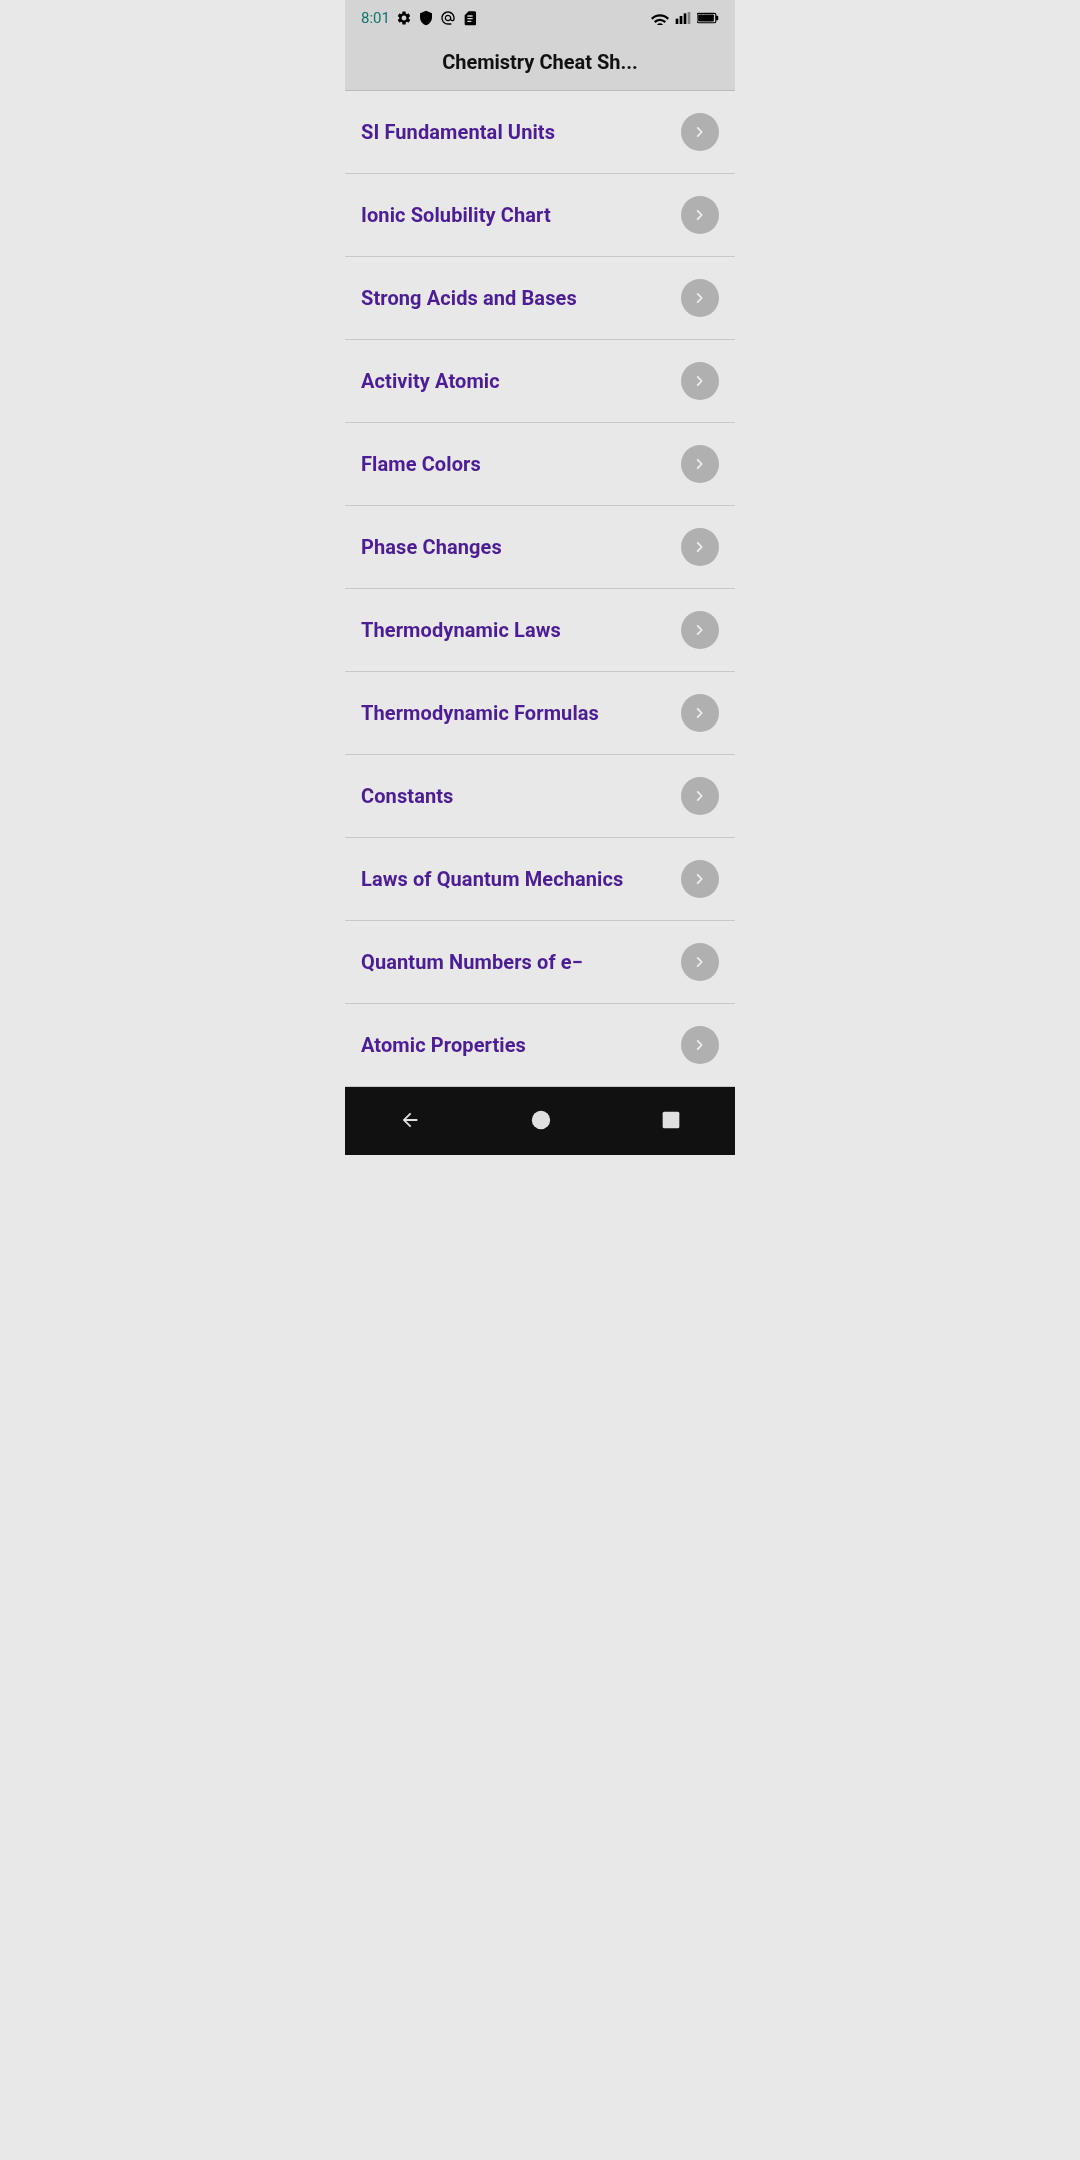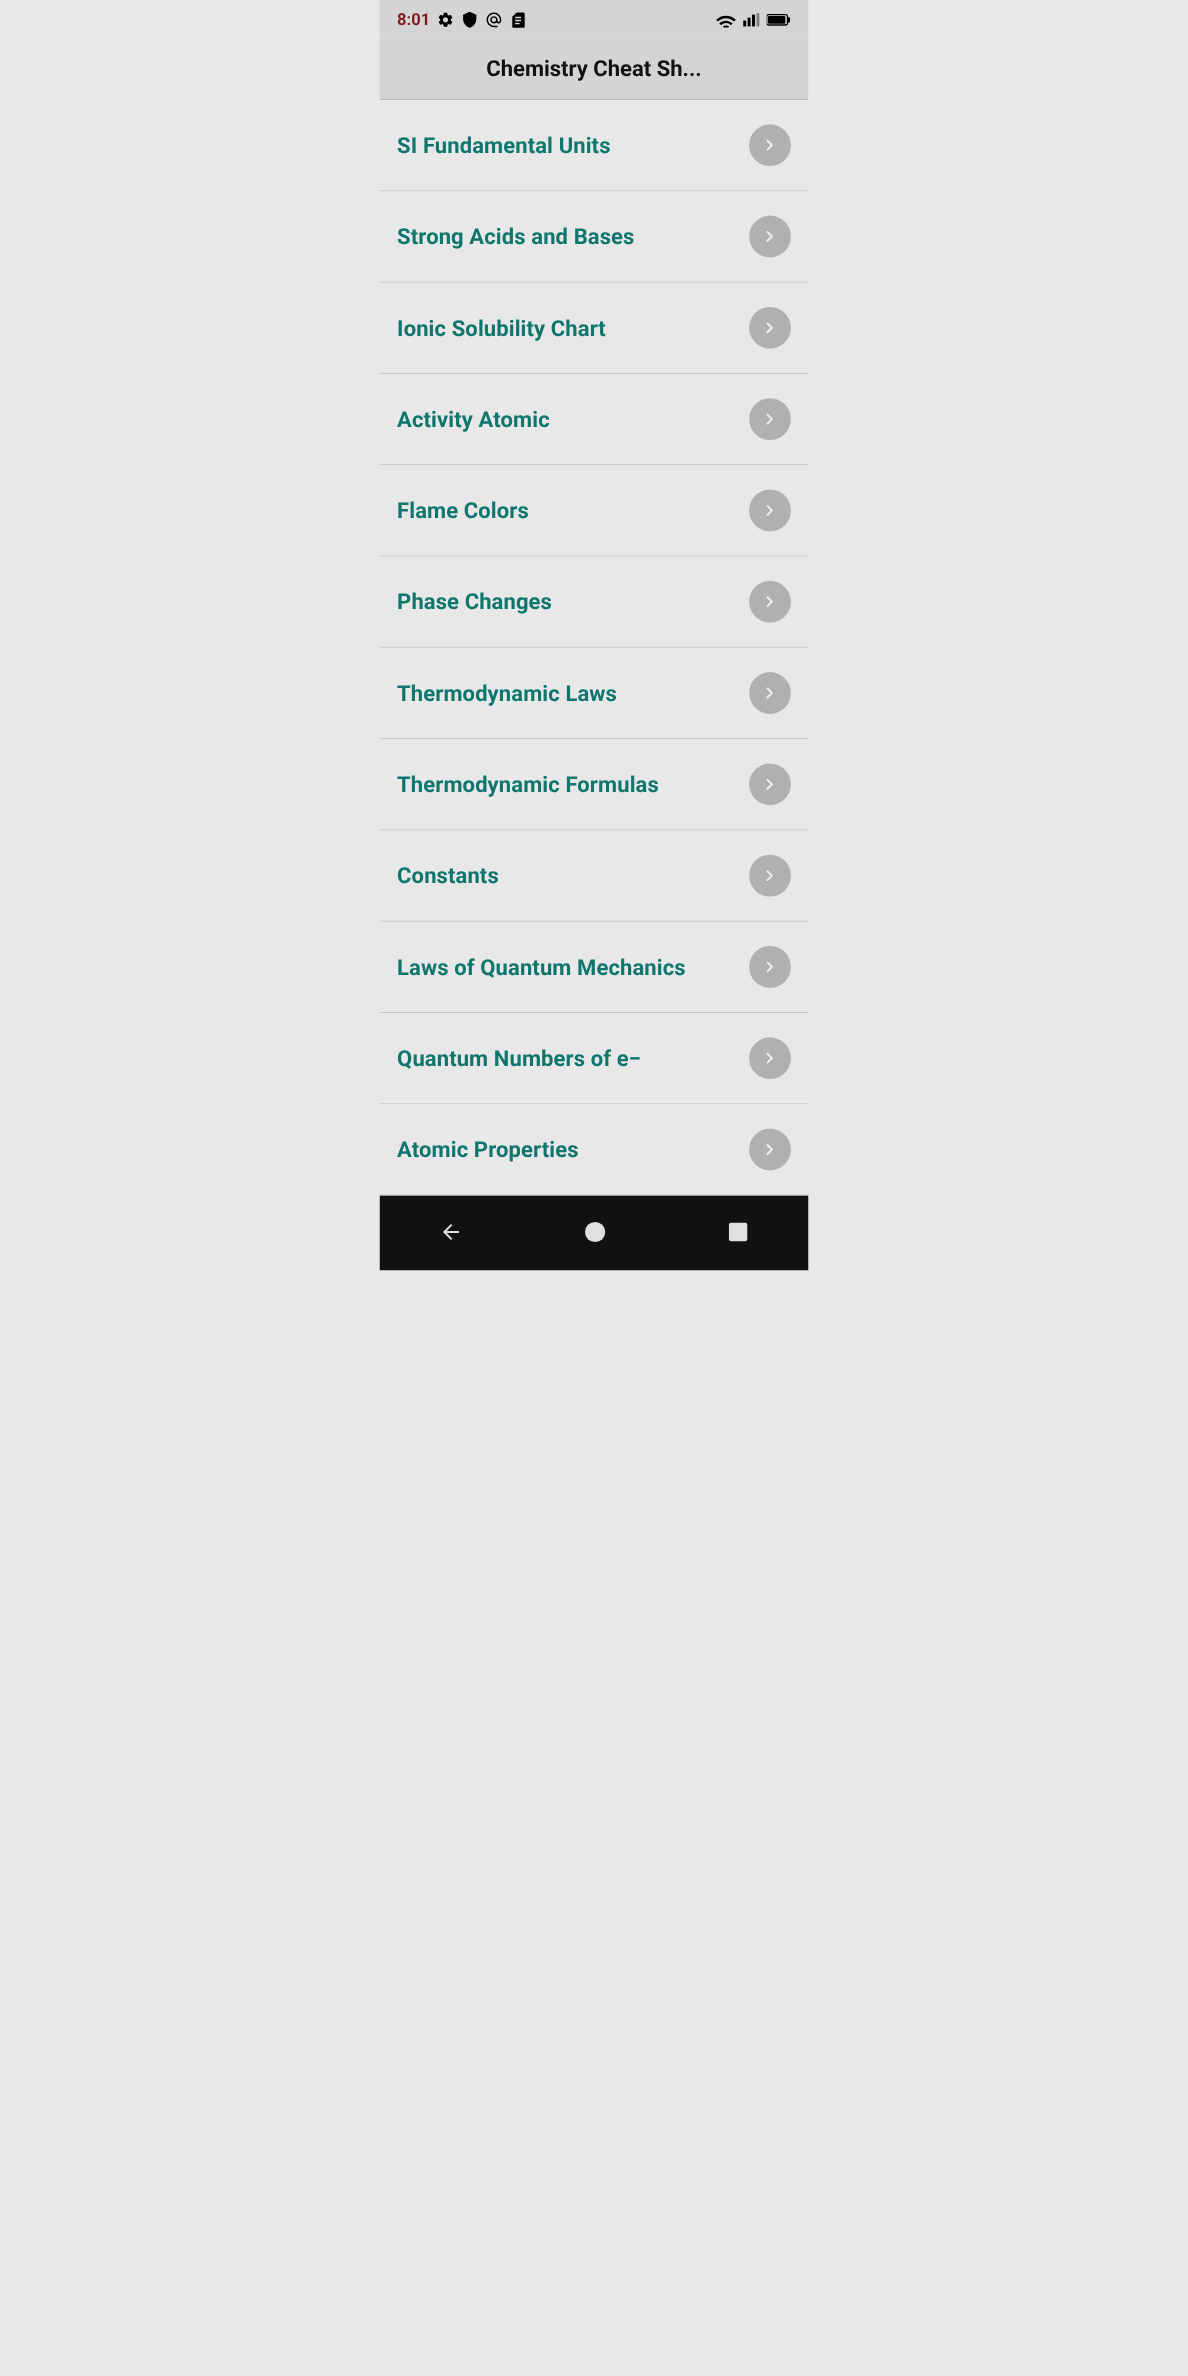--- a/index.html
+++ b/index.html
@@ -24,22 +24,22 @@
       background: #d4d4d4;
       display: flex;
       align-items: center;
       justify-content: space-between;
       padding: 6px 16px;
       height: 36px;
     }
 
     .status-time {
       font-size: 15px;
-      font-weight: 700;
-      color: #7f1d1d;
+      font-weight: 400;
+      color: #0f766e;
     }
 
     .status-icons {
       display: flex;
       align-items: center;
       gap: 6px;
       color: #000;
     }
 
     .status-icons svg {
@@ -79,21 +79,21 @@
       justify-content: space-between;
       padding: 22px 16px;
       border-bottom: 1px solid #c8c8c8;
       background: #e8e8e8;
       cursor: pointer;
     }
 
     .menu-item-label {
       font-size: 20px;
       font-weight: 700;
-      color: #0f766e;
+      color: #4c1d95;
       letter-spacing: 0.1px;
     }
 
     .chevron-circle {
       width: 38px;
       height: 38px;
       border-radius: 50%;
       background: #b0b0b0;
       display: flex;
       align-items: center;
@@ -180,29 +180,29 @@
 <div class="menu-list">
 <div class="menu-item">
       <span class="menu-item-label">SI Fundamental Units</span>
       <div class="chevron-circle">
         <svg width="14" height="14" viewBox="0 0 24 24">
           <path d="M8 5l7 7-7 7" stroke="#f0f0f0" stroke-width="3" fill="none" stroke-linecap="round" stroke-linejoin="round"></path>
         </svg>
       </div>
     </div>
     <div class="menu-item">
+      <span class="menu-item-label">Ionic Solubility Chart</span>
+      <div class="chevron-circle">
+        <svg width="14" height="14" viewBox="0 0 24 24">
+          <path d="M8 5l7 7-7 7" stroke="#f0f0f0" stroke-width="3" fill="none" stroke-linecap="round" stroke-linejoin="round"></path>
+        </svg>
+      </div>
+    </div>
+    <div class="menu-item">
       <span class="menu-item-label">Strong Acids and Bases</span>
-      <div class="chevron-circle">
-        <svg width="14" height="14" viewBox="0 0 24 24">
-          <path d="M8 5l7 7-7 7" stroke="#f0f0f0" stroke-width="3" fill="none" stroke-linecap="round" stroke-linejoin="round"></path>
-        </svg>
-      </div>
-    </div>
-    <div class="menu-item">
-      <span class="menu-item-label">Ionic Solubility Chart</span>
       <div class="chevron-circle">
         <svg width="14" height="14" viewBox="0 0 24 24">
           <path d="M8 5l7 7-7 7" stroke="#f0f0f0" stroke-width="3" fill="none" stroke-linecap="round" stroke-linejoin="round"></path>
         </svg>
       </div>
     </div>
     <div class="menu-item">
       <span class="menu-item-label">Activity Atomic</span>
       <div class="chevron-circle">
         <svg width="14" height="14" viewBox="0 0 24 24">

